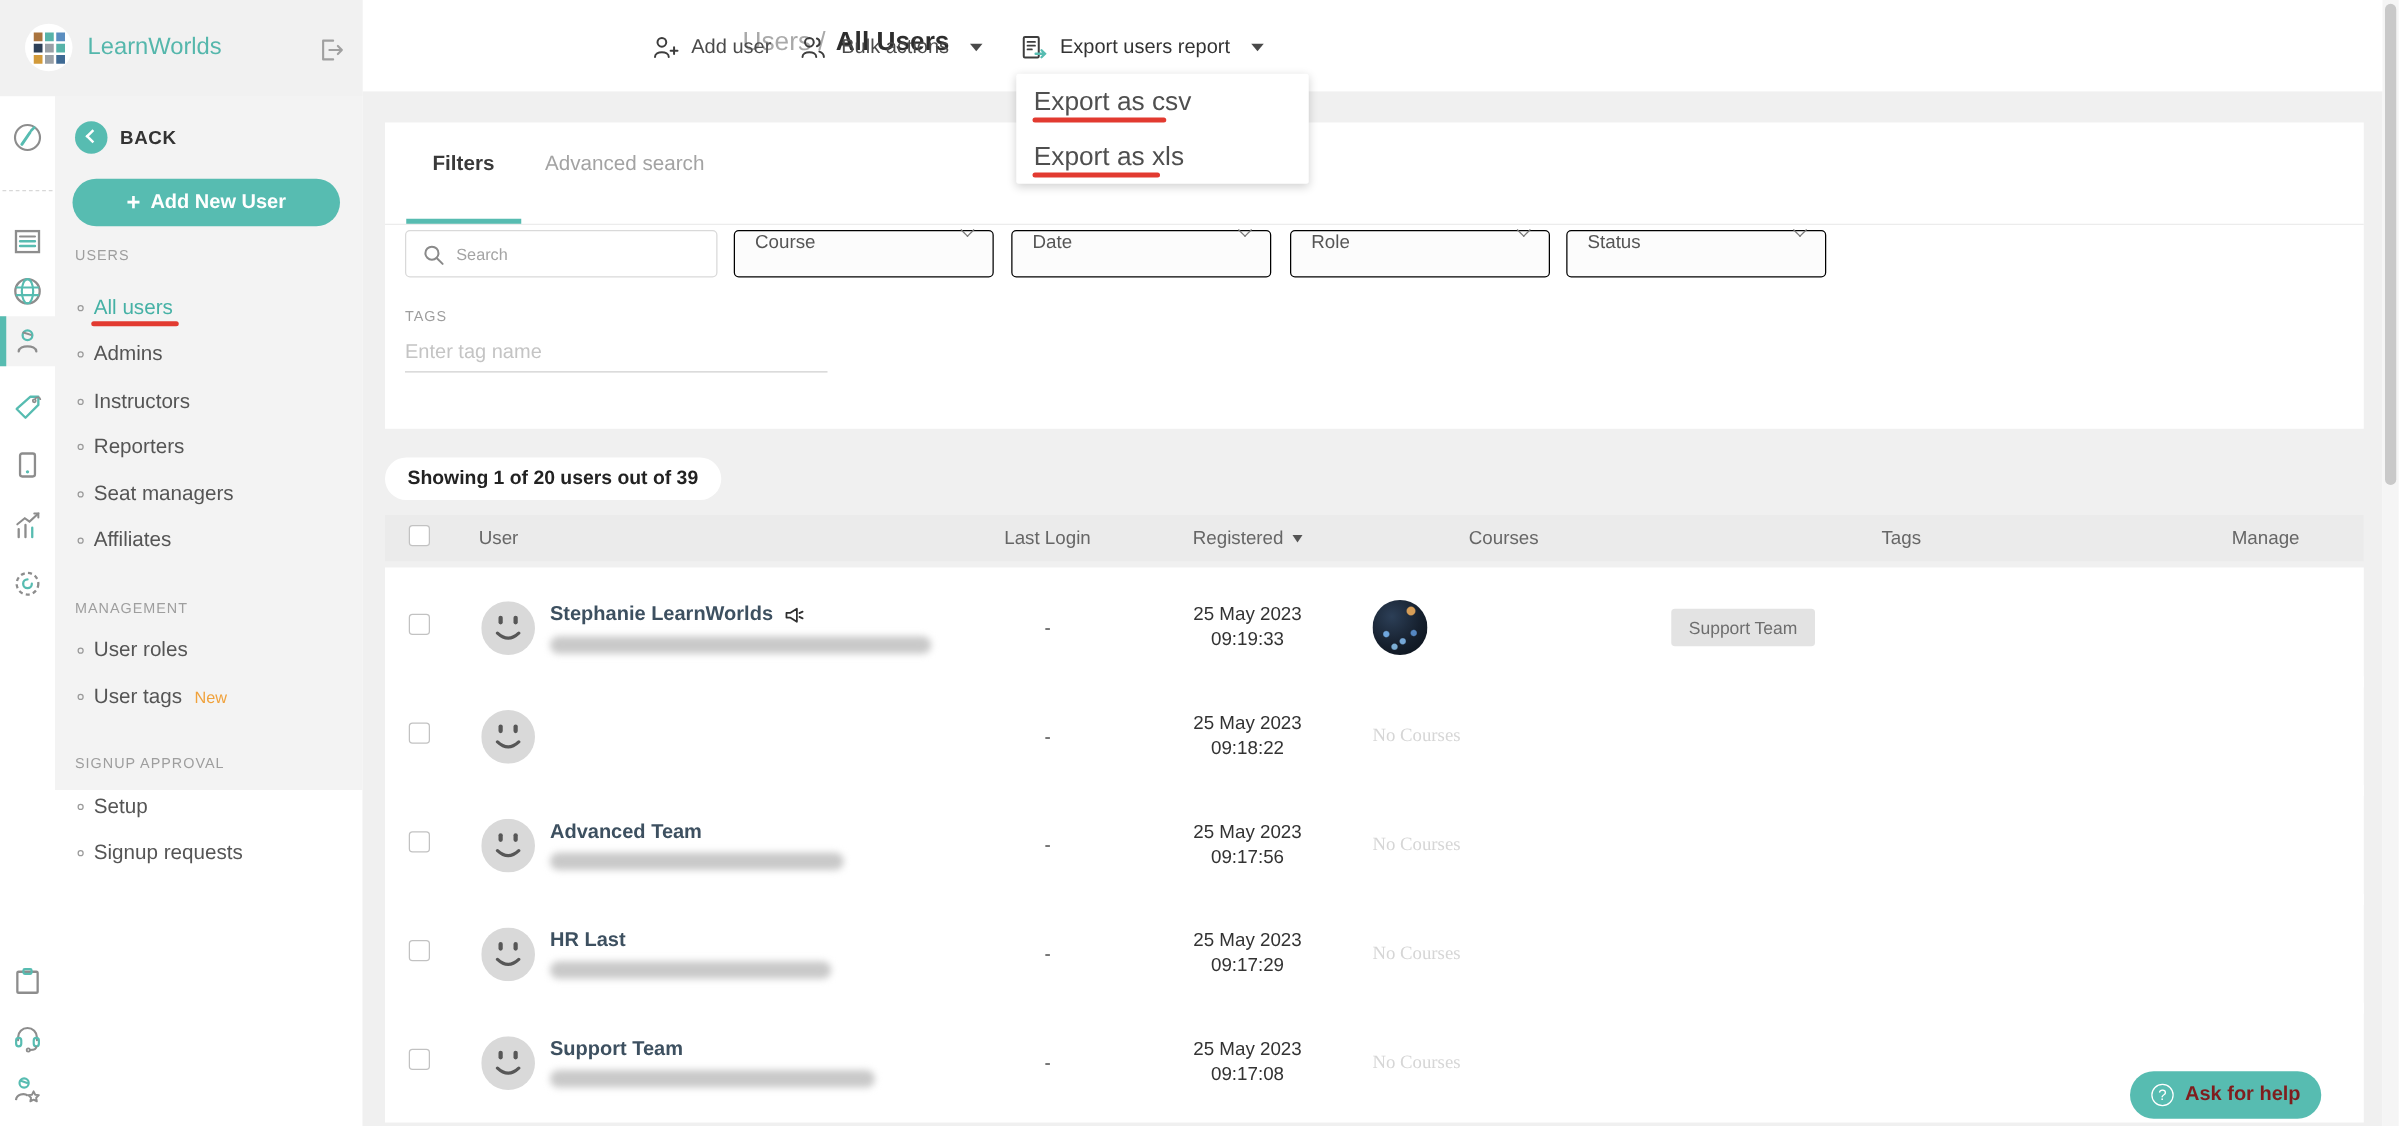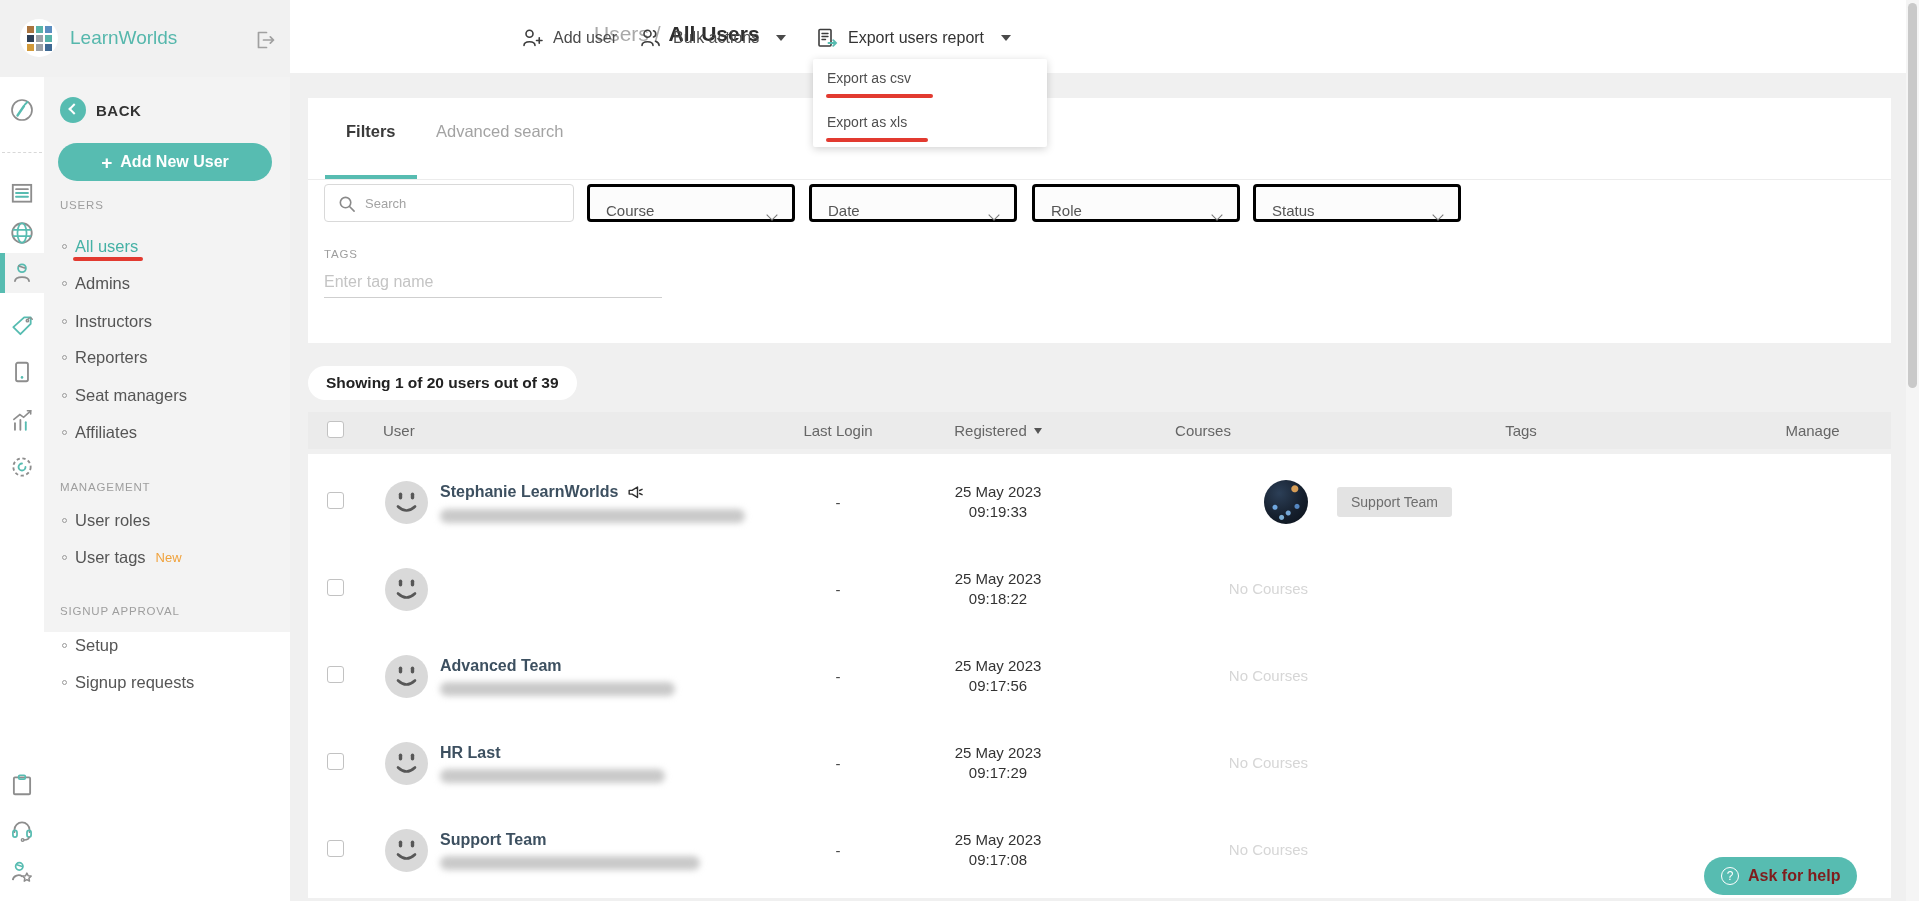--- a/index.html
+++ b/index.html
@@ -16,37 +16,37 @@
   .crumb-cur { color:#2d2d2d; font-weight:700; }
   .tb-btn { top:24px; height:28px; display:flex; align-items:center; gap:9px; cursor:pointer; }
   .tb-label { font-size:16px; color:#4a4a4a; white-space:nowrap; }
   .tb-label.dark { color:#333; }
   .caret { width:0; height:0; border-left:5px solid transparent; border-right:5px solid transparent;
            border-top:6px solid #4a4a4a; margin-left:8px; }
 
   
   .export-menu { left:813px; top:59px; width:234px; height:88px; background:#fff;
                  box-shadow:0 2px 8px rgba(0,0,0,.18); border-radius:2px; z-index:40; }
-  .export-item { position:absolute; left:14px; font-size:14px; color:#4f4f4f; cursor:pointer; white-space:nowrap; }
+  .export-item { position:absolute; left:14px; font-size:21px; color:#4f4f4f; cursor:pointer; white-space:nowrap; }
   .red-line { position:absolute; height:4px; background:#e23a30; border-radius:2px; z-index:41; }
 
   
   .card { left:308px; top:98px; width:1583px; height:245px; background:#fff; }
   .tab { position:absolute; top:24px; font-size:16.5px; cursor:pointer; }
   .tab.active { color:#3a3a3a; font-weight:600; }
   .tab.idle { color:#a3a3a3; }
   .tab-underline { position:absolute; left:17px; top:77px; width:92px; height:4.5px; background:#57bcb1; }
   .tab-divider { position:absolute; left:0; right:0; top:81px; height:1px; background:#ececec; }
   .search-box { position:absolute; left:16px; top:86px; width:250px; height:38px; background:#fff;
                 border:1px solid #d9d9d9; border-radius:4px; display:flex; align-items:center; padding:0 12px; gap:9px; }
   .search-box input { border:none; outline:none; width:180px; font-size:13px; color:#555;
                       font-family:"Liberation Sans",sans-serif; background:transparent; }
   .search-box input::placeholder { color:#a3a3a3; }
   .select { position:absolute; top:86px; width:208px; height:38px; background:#fcfcfc;
-            border:3px solid #000000; border-radius:4px; display:flex; align-items:flex-end;
+            border:1px solid #000000; border-radius:4px; display:flex; align-items:flex-start;
             justify-content:space-between; padding:0 16px; cursor:pointer; }
   .select .sel-label { font-size:15px; color:#555; }
   .sel-chev { width:8px; height:8px; border-right:1.7px solid #767676; border-bottom:1.7px solid #767676;
               transform:rotate(45deg); margin-top:-5px; }
   .tags-label { position:absolute; left:16px; top:150px; font-size:11.5px; letter-spacing:.8px; color:#9e9e9e; }
   .tag-input { position:absolute; left:16px; top:168px; width:338px; height:32px; border:none;
                border-bottom:1px solid #cfcfcf; outline:none; font-size:16px; color:#666;
                font-family:"Liberation Sans",sans-serif; background:transparent; }
   .tag-input::placeholder { color:#c4c4c4; }
 
@@ -66,21 +66,21 @@
   .c-check { padding-left:19px; }
   .trow { left:308px; width:1583px; height:96px; background:#fff; }
   .c-user { display:flex; align-items:center; }
   .avatar { width:43px; height:43px; margin-left:15px; flex:0 0 auto; }
   .uinfo { margin-left:12px; }
   .uname-line { display:flex; align-items:center; gap:7px; }
   .uname { font-size:16px; font-weight:700; color:#3d5060; cursor:pointer; white-space:nowrap; }
   .blur-bar { height:14px; margin-top:7px; background:#c9c9c9; border-radius:7px; filter:blur(3px); }
   .c-ll { text-align:center; font-size:15px; color:#4a4a4a; }
   .c-reg { text-align:center; font-size:15px; color:#333; line-height:20px; }
-  .c-courses { text-align:right; }
+  .c-courses { text-align:left;font-family:Liberation Serif, serif; }
   .nocourses { font-size:15px; color:#d6d6d6; }
   .course-thumb { width:44px; height:44px; border-radius:50%; display:inline-block; vertical-align:middle; cursor:pointer;
     background:
       radial-gradient(circle at 70% 20%, rgba(235,170,90,.9) 0 3px, transparent 4px),
       radial-gradient(circle at 25% 62%, rgba(120,180,240,.9) 0 2px, transparent 3px),
       radial-gradient(circle at 55% 75%, rgba(140,200,255,.8) 0 2px, transparent 3px),
       radial-gradient(circle at 75% 60%, rgba(100,160,230,.8) 0 2px, transparent 3px),
       radial-gradient(circle at 40% 85%, rgba(150,210,255,.8) 0 2px, transparent 3px),
       radial-gradient(circle at 35% 30%, #2c3f57 0%, #16202e 55%, #0a1018 100%); }
   .c-tags { padding-left:29px; }

